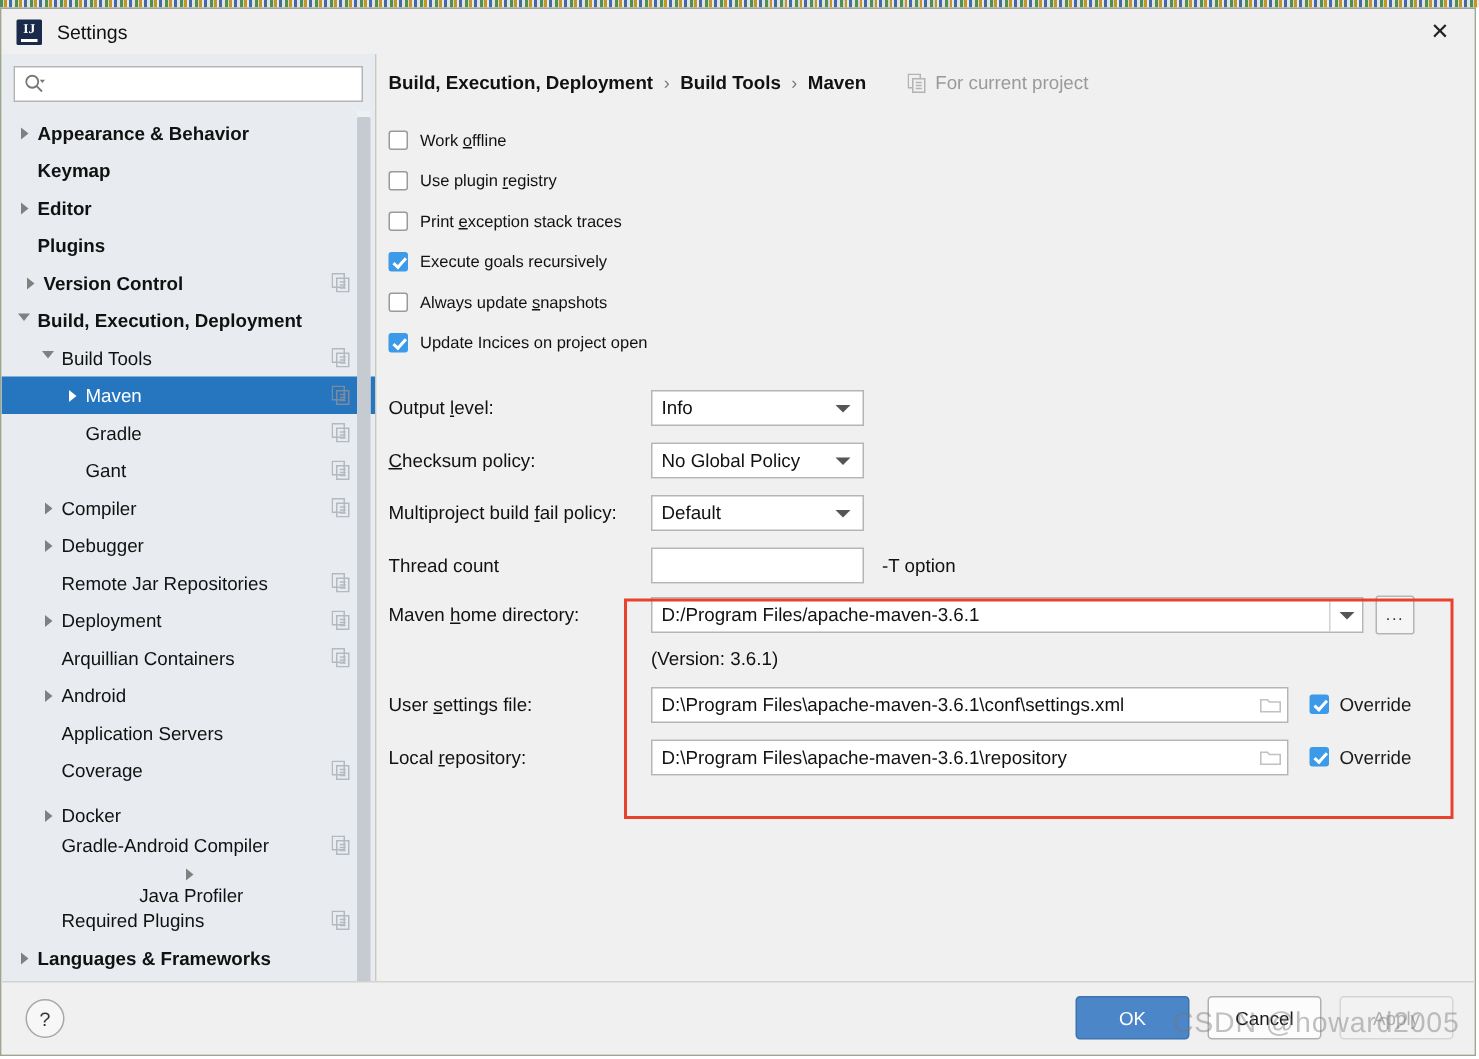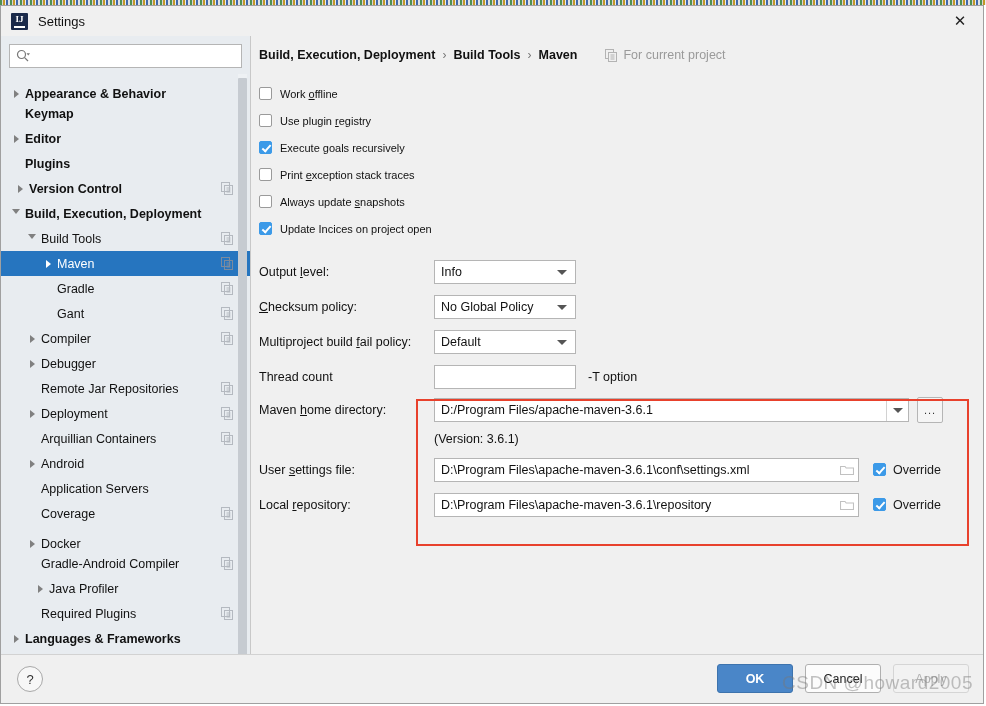--- a/index.html
+++ b/index.html
@@ -250,21 +250,21 @@
     display: flex; gap: 12px;
   }
   .btn {
     width: 74px; height: 27px; border-radius: 3px;
     border: 1px solid #b0b0b0; background: #fcfcfc;
     display: flex; align-items: center; justify-content: center;
     font-size: 12.5px; color: #1a1a1a; cursor: pointer;
   }
   .btn.primary {
     background: #4a86c8; border-color: #3d73ad; color: #fff;
-    font-weight: bold; width: 74px;
+    font-weight: normal; width: 74px;
   }
   .btn.disabled { color: #b0b0b0; background: #f2f2f2; border-color:#d5d5d5; }
 
   .watermark {
     position: absolute; right: 10px; bottom: 9px;
     font-size: 19px; color: rgba(120,120,120,.45);
     font-family: "Liberation Sans", sans-serif;
     pointer-events: none; letter-spacing: .5px;
   }
 </style>
@@ -293,21 +293,21 @@
             <svg width="14" height="14" viewBox="0 0 14 14">
               <circle cx="5.5" cy="5.5" r="4" fill="none" stroke="#777" stroke-width="1.2"></circle>
               <line x1="8.6" y1="8.6" x2="12" y2="12" stroke="#777" stroke-width="1.2"></line>
               <polygon points="10.5,4.2 14,4.2 12.25,6.4" fill="#777"></polygon>
             </svg>
           </span>
           <input class="search-input" type="text" value="" style="">
         </div>
       </div>
       <div class="tree" id="tree">
-          <div class="tree-row" style="padding-left: 8px; align-items: flex-end;">
+          <div class="tree-row" style="padding-left: 8px;">
             <span class="arrow">
               <span class="tri"></span>
             </span>
             <span class="tree-label bold">Appearance &amp; Behavior</span>
           </div>
           <div class="tree-row" style="padding-left: 8px;">
             <span class="arrow"></span>
             <span class="tree-label bold">Keymap</span>
           </div>
           <div class="tree-row" style="padding-left: 8px;">
@@ -472,21 +472,21 @@
             <span class="arrow"></span>
             <span class="tree-label">Gradle-Android Compiler</span>
             <span class="proj-icon"><svg width="13" height="13" viewBox="0 0 13 13">
                 <rect x="0.5" y="0.5" width="8" height="9" fill="none" stroke="#8a9099" stroke-width="1"></rect>
                 <rect x="3.5" y="3.5" width="8" height="9" fill="transparent" stroke="#8a9099" stroke-width="1"></rect>
                 <line x1="5.5" y1="6" x2="9.5" y2="6" stroke="#8a9099" stroke-width="1"></line>
                 <line x1="5.5" y1="8" x2="9.5" y2="8" stroke="#8a9099" stroke-width="1"></line>
                 <line x1="5.5" y1="10" x2="9.5" y2="10" stroke="#8a9099" stroke-width="1"></line>
               </svg></span>
           </div>
-          <div class="tree-row" style="padding-left: 32px;">
+          <div class="tree-row" style="padding-left: 12px; flex-direction: column;">
             <span class="arrow">
               <span class="tri"></span>
             </span>
             <span class="tree-label">Java Profiler</span>
           </div>
           <div class="tree-row" style="padding-left: 24px;">
             <span class="arrow"></span>
             <span class="tree-label">Required Plugins</span>
             <span class="proj-icon"><svg width="13" height="13" viewBox="0 0 13 13">
                 <rect x="0.5" y="0.5" width="8" height="9" fill="none" stroke="#8a9099" stroke-width="1"></rect>
@@ -533,26 +533,26 @@
       <div class="opts" id="opts">
           <div class="opt-row">
             <span class="cb"></span>
             <span class="opt-label"><span>Work </span><span class="mn">o</span><span>ffline</span></span>
           </div>
           <div class="opt-row">
             <span class="cb"></span>
             <span class="opt-label"><span>Use plugin </span><span class="mn">r</span><span>egistry</span></span>
           </div>
           <div class="opt-row">
+            <span class="cb"></span>
+            <span class="opt-label"><span>Print </span><span class="mn">e</span><span>xception stack traces</span></span>
+          </div>
+          <div class="opt-row">
             <span class="cb checked"></span>
             <span class="opt-label"><span>Execute </span><span class="mn">g</span><span>oals recursively</span></span>
-          </div>
-          <div class="opt-row">
-            <span class="cb"></span>
-            <span class="opt-label"><span>Print </span><span class="mn">e</span><span>xception stack traces</span></span>
           </div>
           <div class="opt-row">
             <span class="cb"></span>
             <span class="opt-label"><span>Always update </span><span class="mn">s</span><span>napshots</span></span>
           </div>
           <div class="opt-row">
             <span class="cb checked"></span>
             <span class="opt-label"><span>Update Incices on project open</span><span class="mn"></span><span></span></span>
           </div>
         </div>

